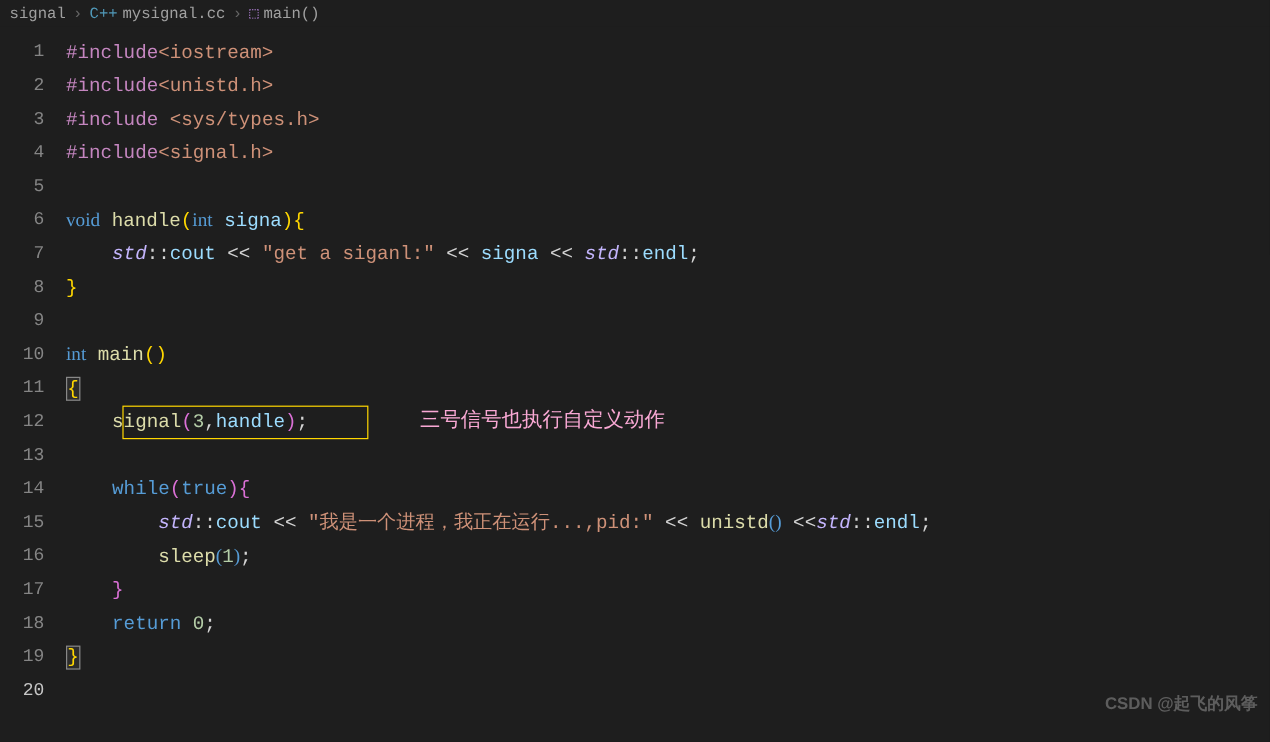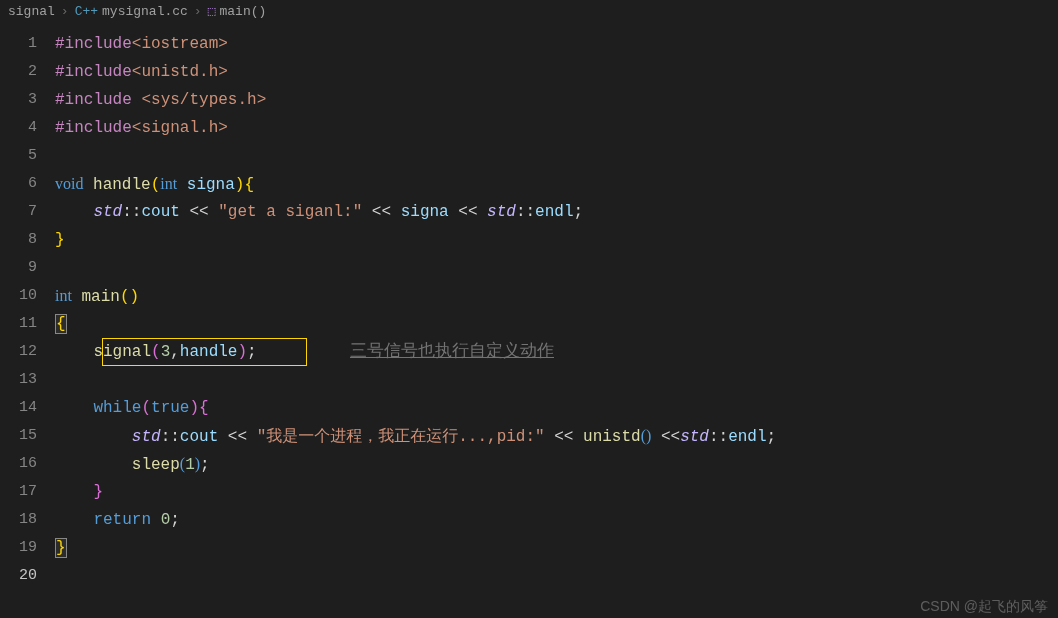--- a/index.html
+++ b/index.html
@@ -88,35 +88,35 @@
     .highlight-box {
       position: absolute;
       border: 1px solid #ffd700;
       left: 47px;
       top: 0;
       width: 205px;
       height: 28px;
       pointer-events: none;
     }
     .annotation {
-      color: #737373;
+      color: #f9a8d4;
       position: absolute;
       left: 295px;
       top: 0;
       font-size: 17px;
-      text-decoration: underline;
     }
     .watermark {
       position: absolute;
-      bottom: 2px;
+      bottom: 22px;
       right: 10px;
       color: #888;
       font-size: 14px;
       font-family: sans-serif;
       opacity: 0.6;
+      font-weight: bold;
     }
     .brace-highlight {
       border: 1px solid #888;
       background: rgba(100,100,100,0.2);
     }
   </style>
 </head>
 <body>
 
 <div class="breadcrumb">

